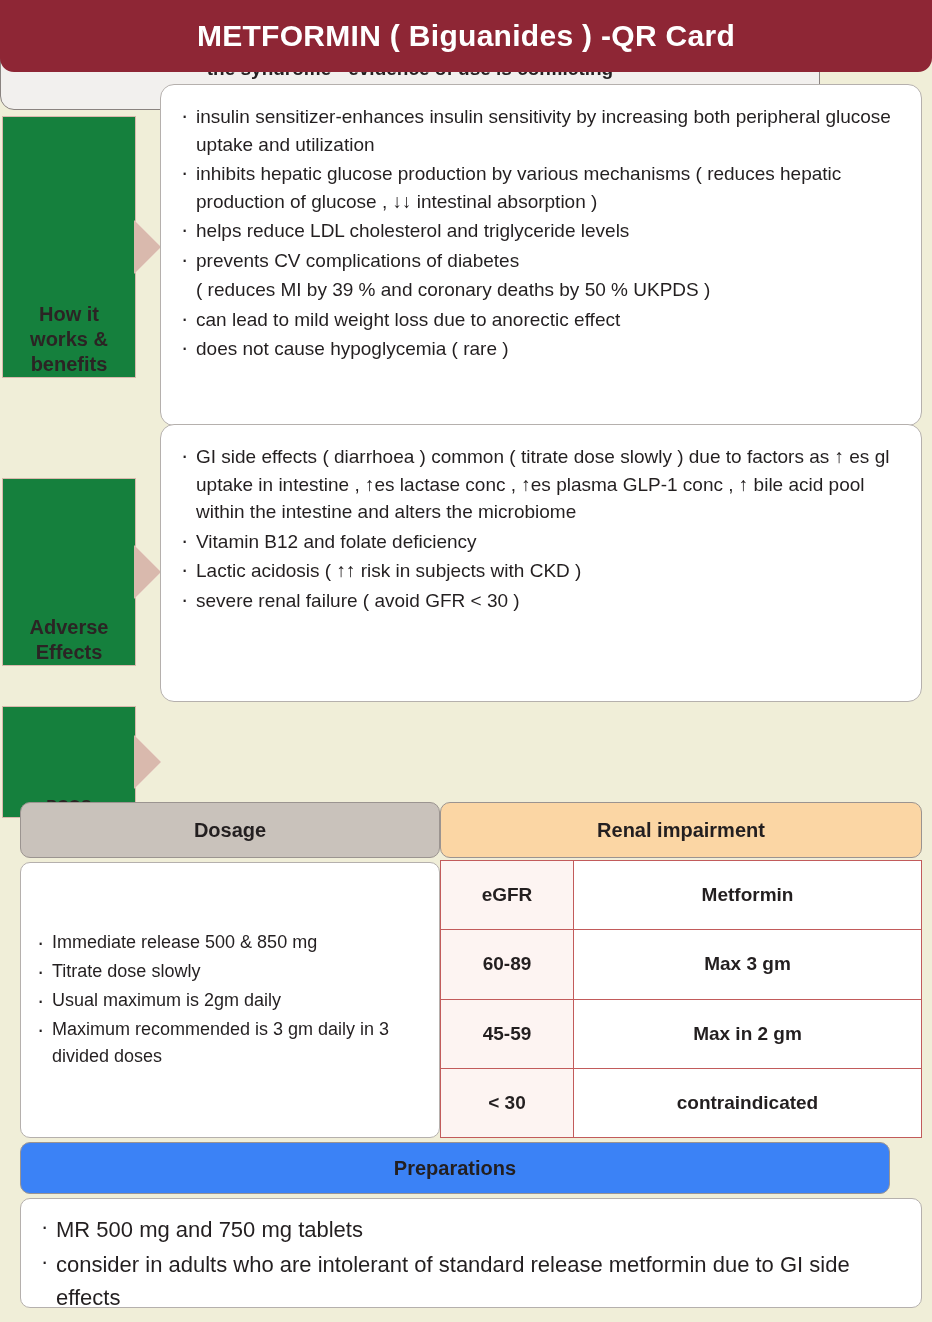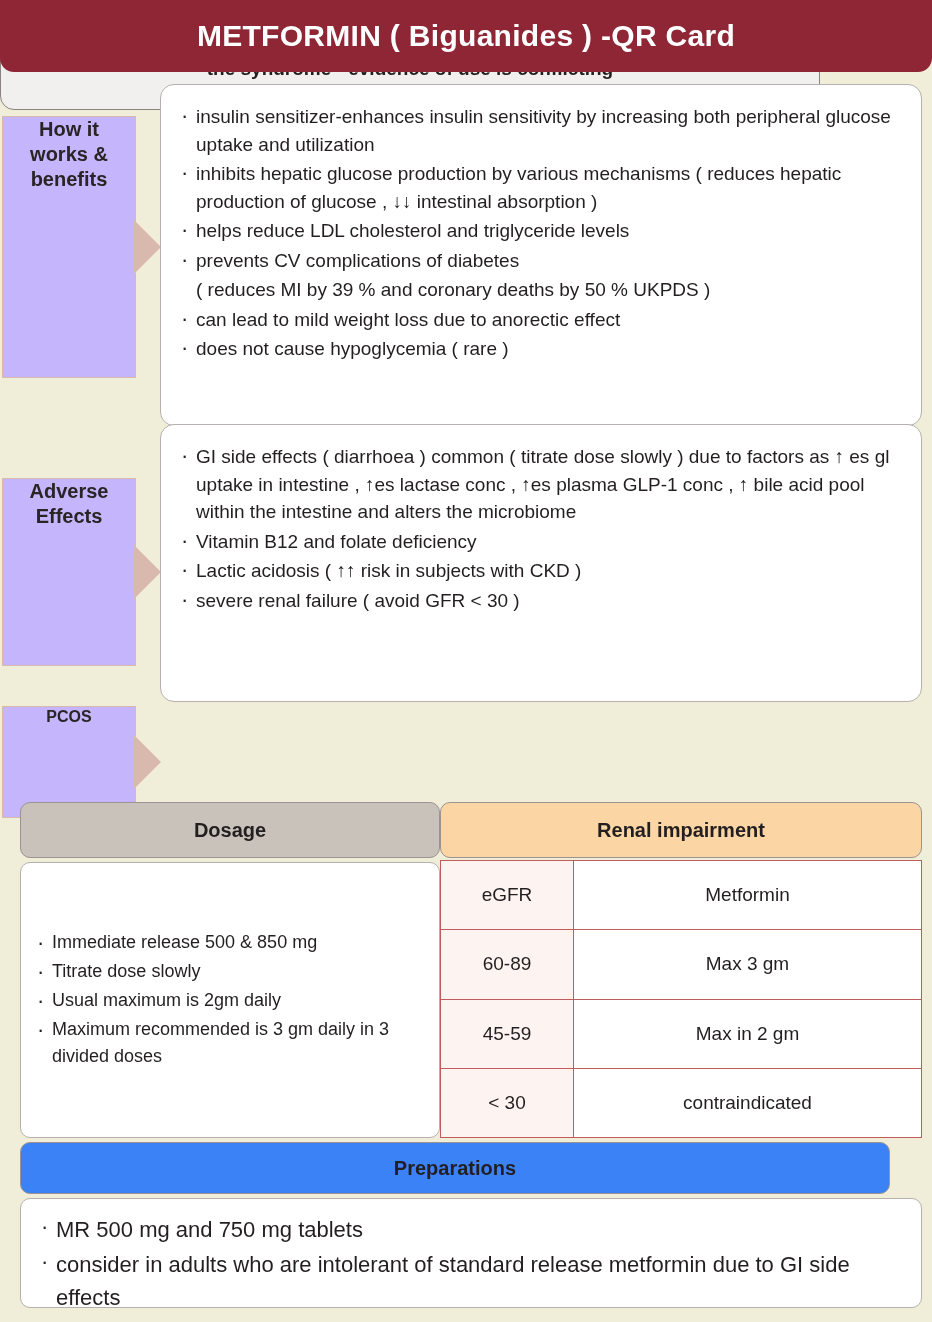--- a/index.html
+++ b/index.html
@@ -36,24 +36,24 @@
   .title-text {
     color: #ffffff;
     font-size: 30px;
     font-weight: bold;
     letter-spacing: 0.3px;
   }
 
   
   .tab {
     position: absolute;
-    background: #c4b5fd;
+    background: #15803d;
     border: 1px solid #d9b9ad;
     display: flex;
-    align-items: flex-start;
+    align-items: flex-end;
     justify-content: center;
     text-align: center;
     font-weight: bold;
     color: #2b2424;
     box-sizing: border-box;
   }
   .tab .tab-inner {
     padding: 0 8px;
     line-height: 1.25;
   }
@@ -229,20 +229,21 @@
   
   #renal-table {
     position: absolute;
     left: 440px;
     top: 860px;
     width: 482px;
     height: 278px;
     border-collapse: collapse;
     table-layout: fixed;
     background: #ffffff;
+    font-weight: bold;
   }
   #renal-table td {
     border: 1px solid #c25b5b;
     text-align: center;
     font-size: 19px;
     height: 55.6px;
     padding: 0;
   }
   #renal-table td.col-egfr {
     width: 132px;

